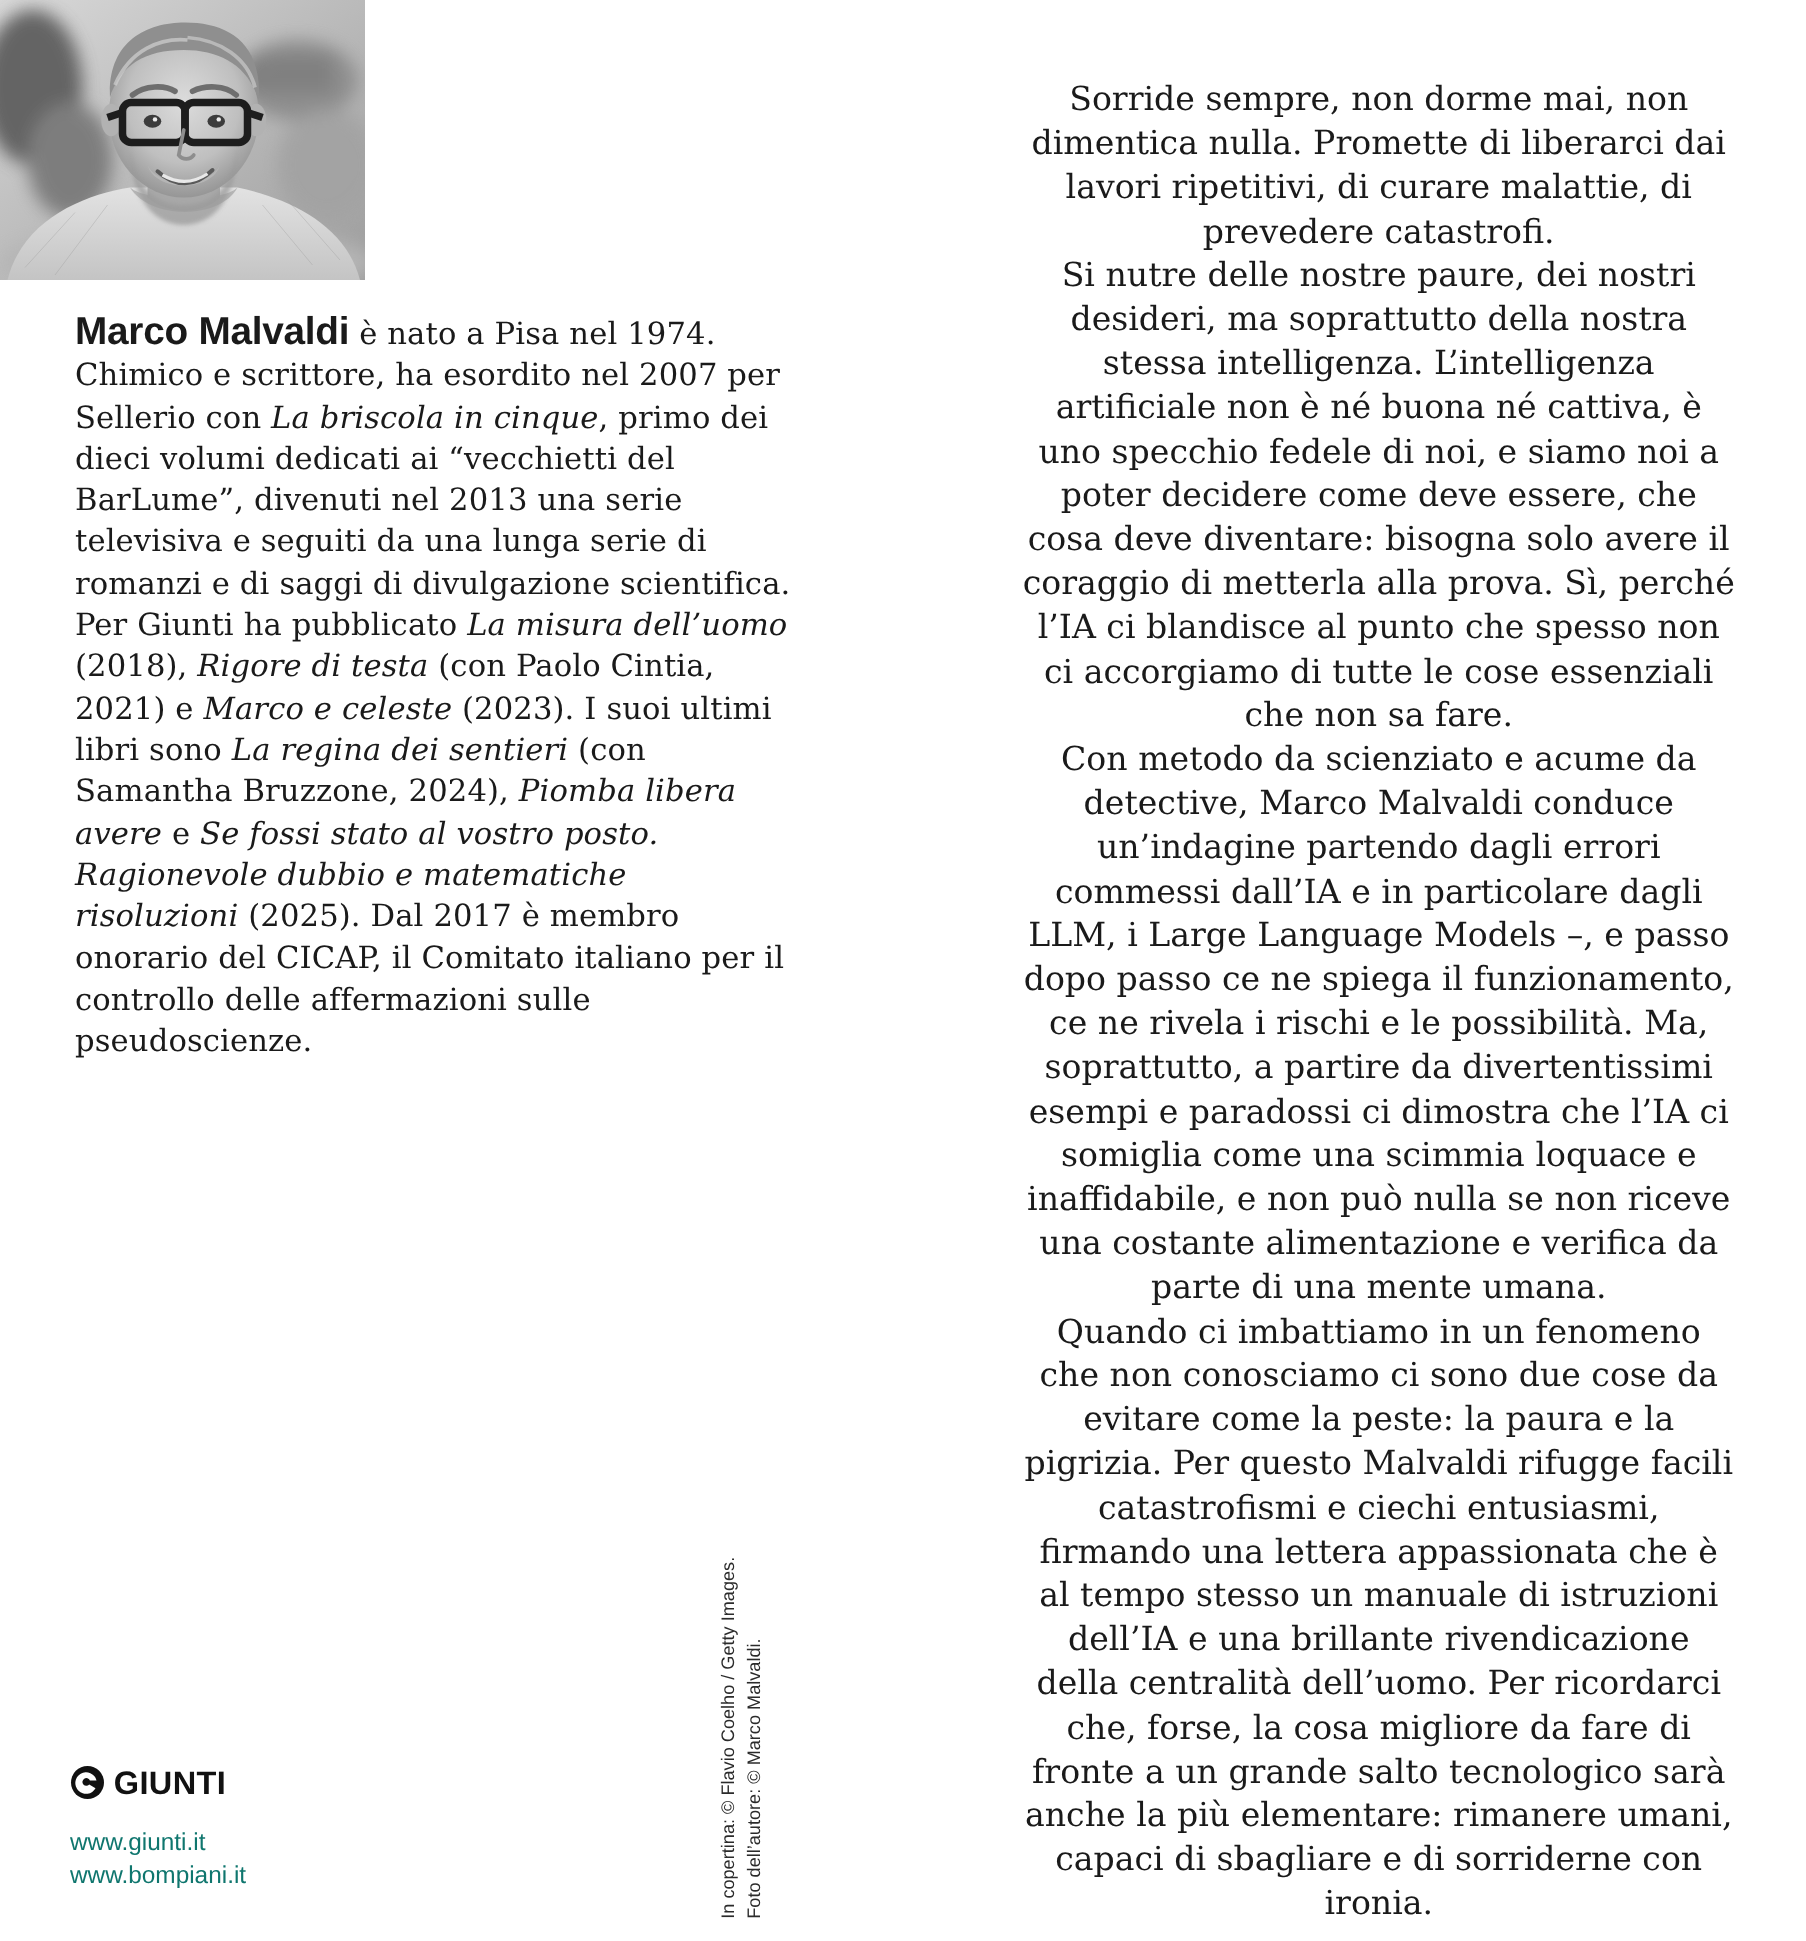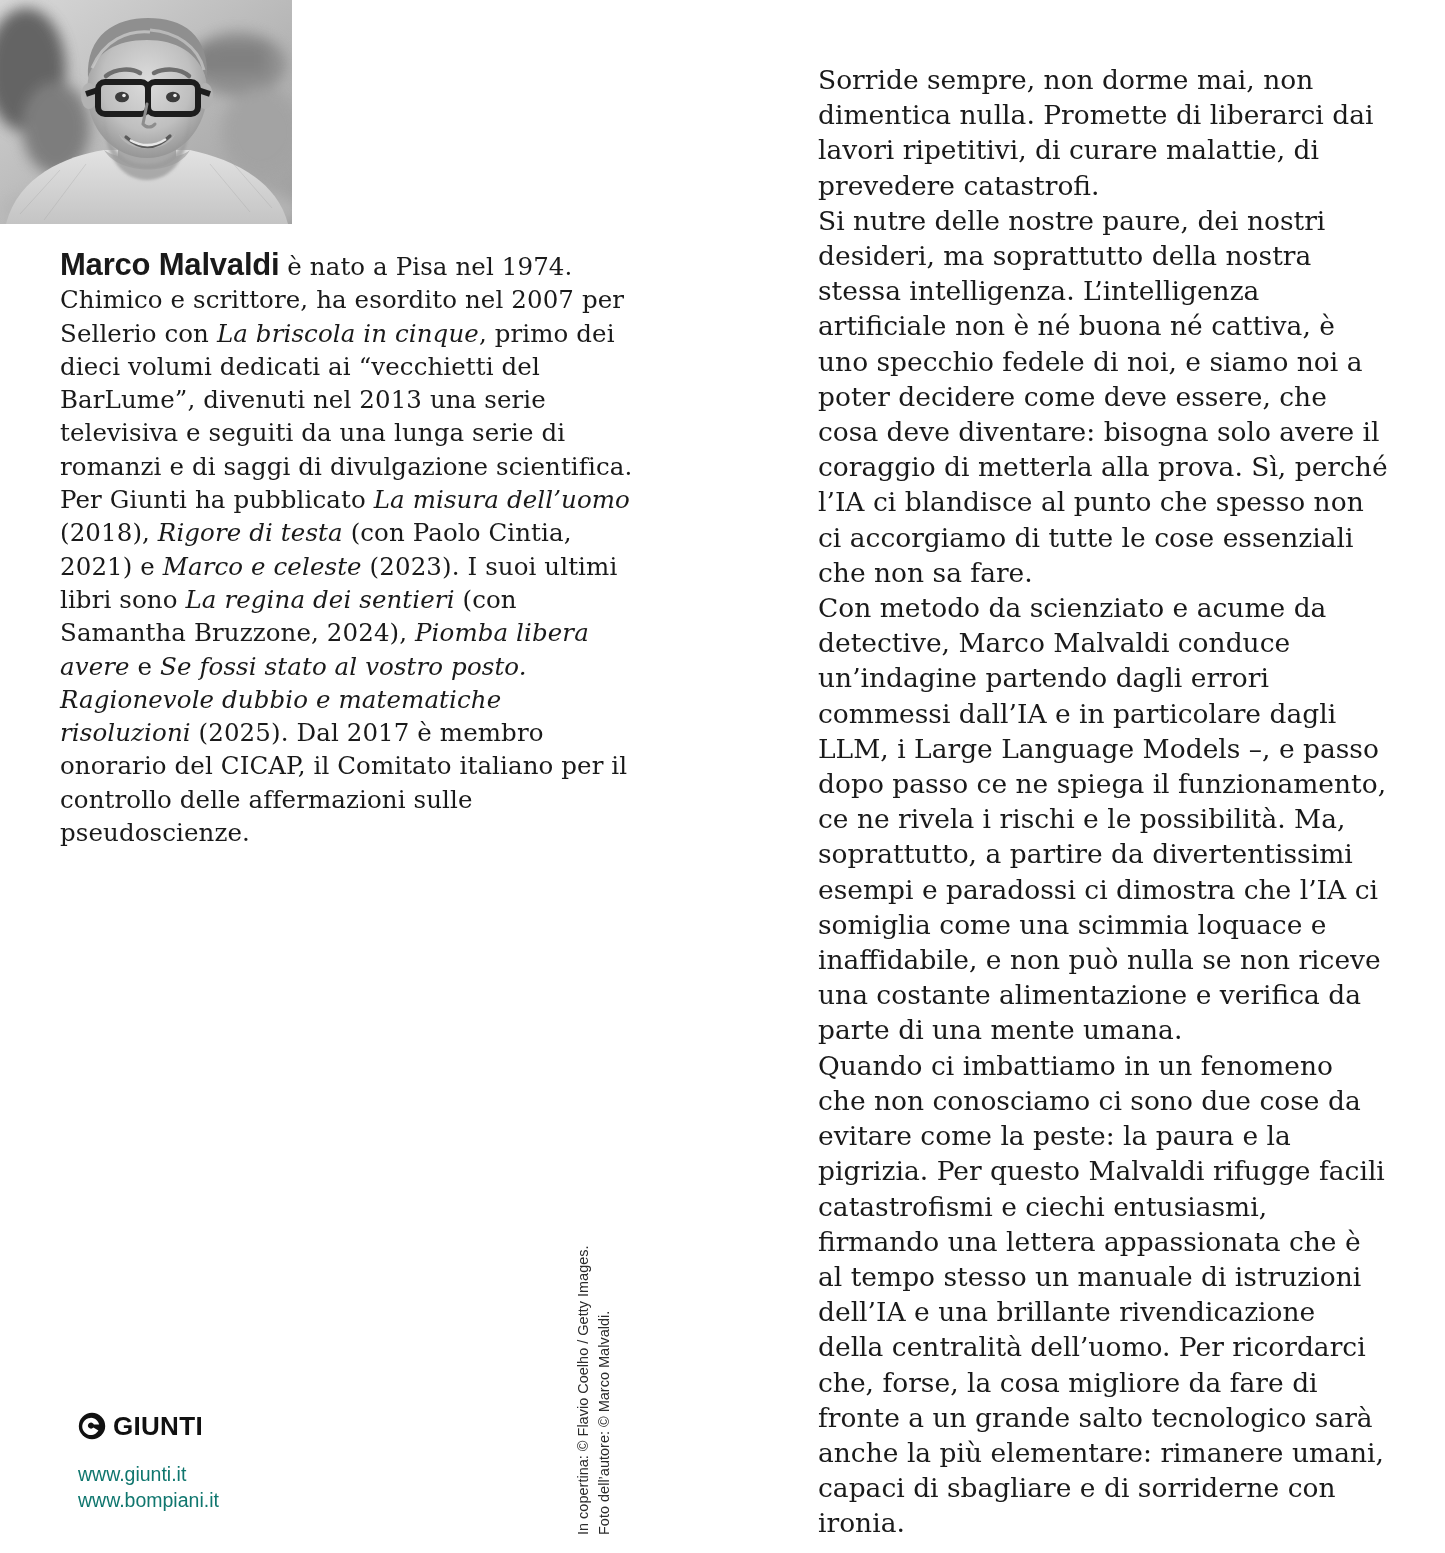--- a/index.html
+++ b/index.html
@@ -56,21 +56,21 @@
     left: 818px;
     top: 62px;
     width: 570px;
     font-family: "DejaVu Serif", "Liberation Serif", serif;
     font-size: 26.5px;
     line-height: 35.2px;
     color: #1a1a1a;
     letter-spacing: 0px;
     text-align: left;
   }
-  #blurb p { margin: 0; }
+  #blurb p { margin: 0; text-align: center; }
 
   
   #credits {
     position: absolute;
     left: 615px;
     top: 1195px;
     width: 46px;
     height: 340px;
   }
   #credits .rot {
@@ -83,21 +83,21 @@
     font-family: "Liberation Sans", sans-serif;
     font-size: 14.5px;
     line-height: 21px;
     color: #2b2b2b;
   }
   #credits .rot .ln { display: block; }
 
   
   #publisher {
     position: absolute;
-    left: 78px;
+    left: 56px;
     top: 1412px;
   }
   #logo-row {
     display: flex;
     align-items: center;
     gap: 7px;
   }
   #giunti-mark { display: block; }
   #giunti-word {
     font-family: "Liberation Sans", sans-serif;

